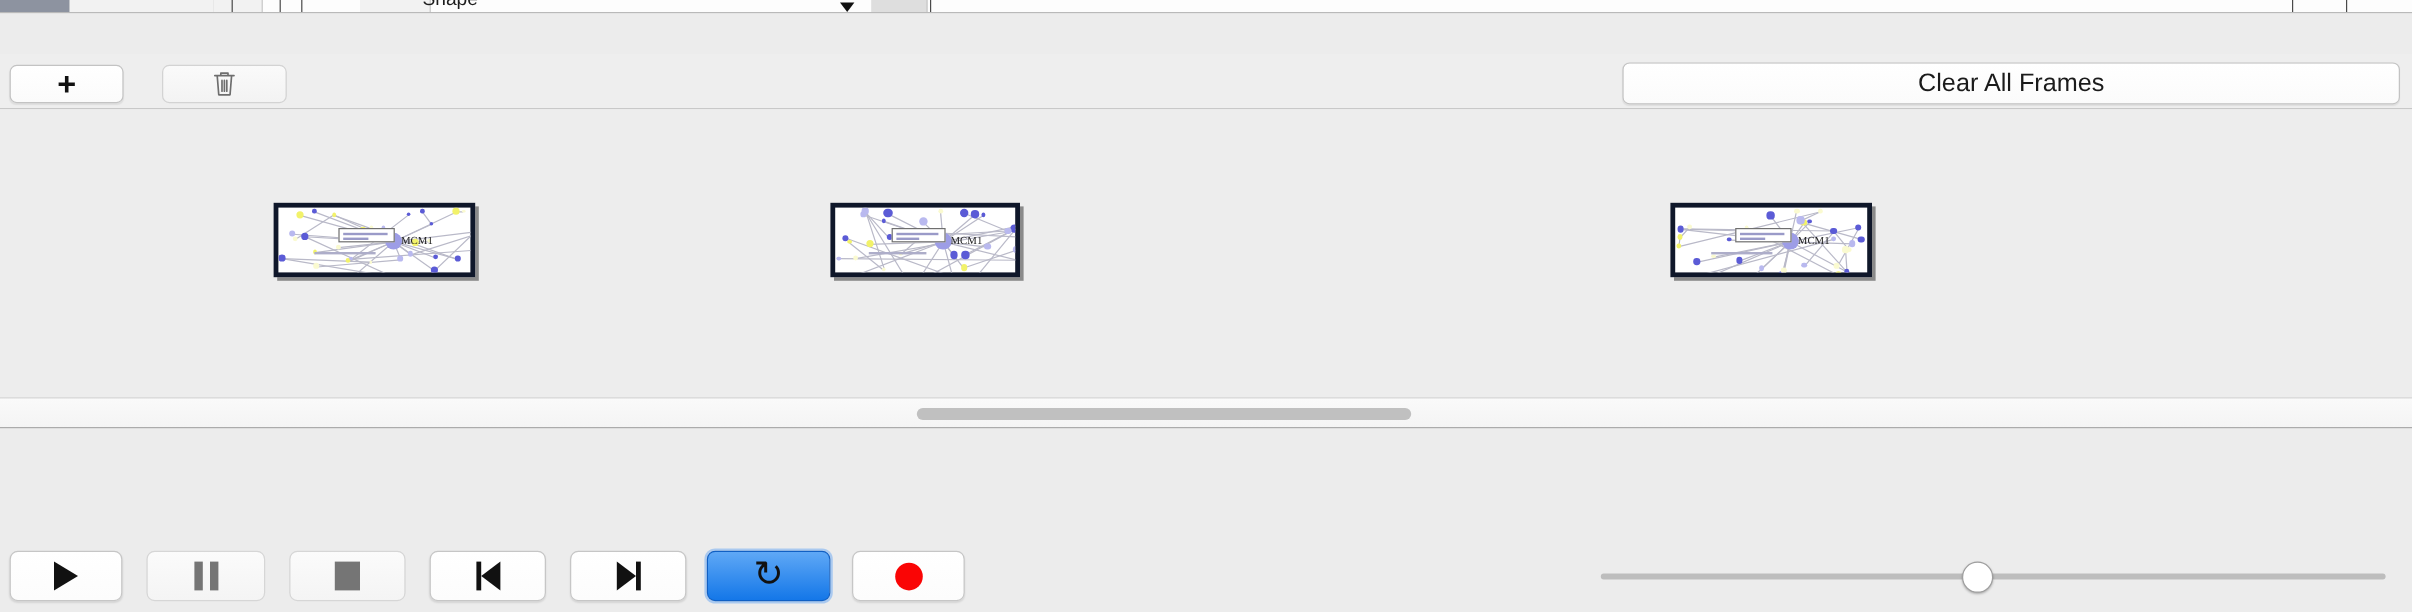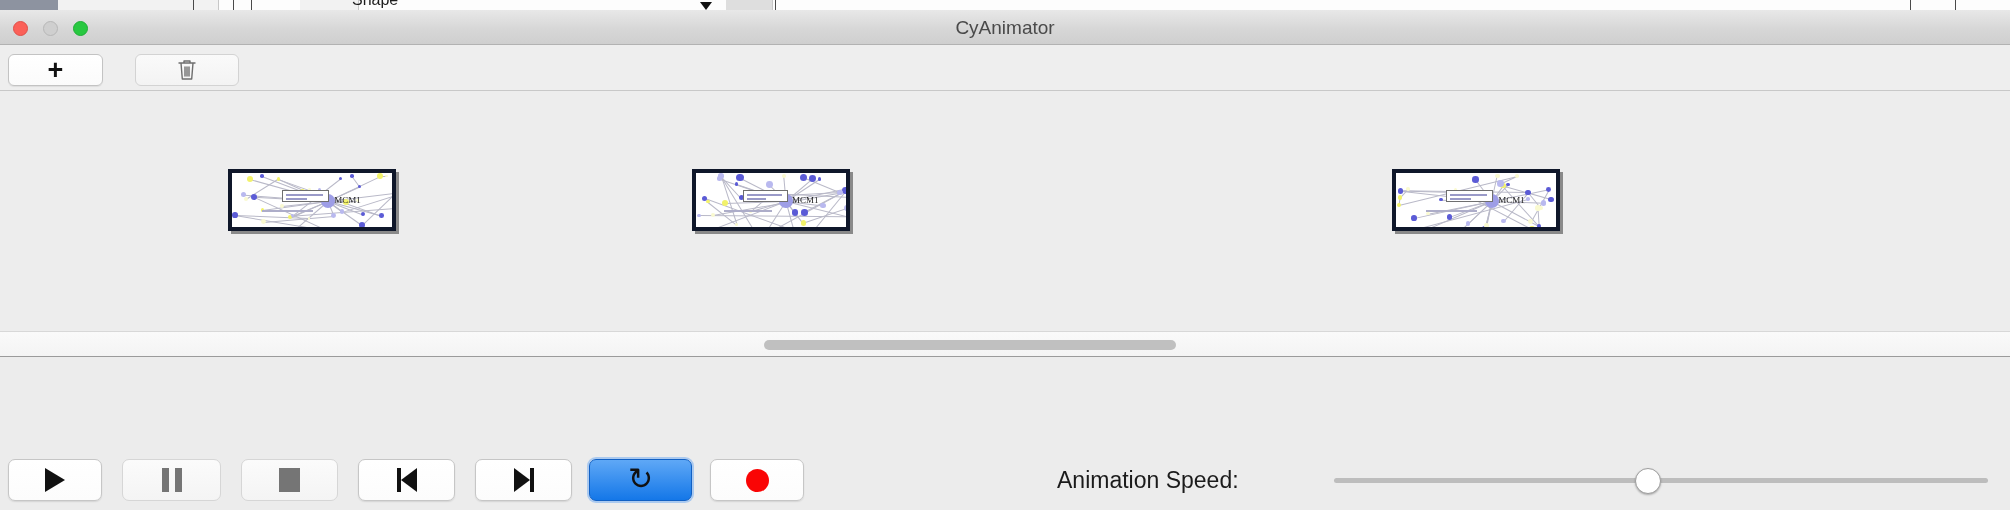--- a/index.html
+++ b/index.html
@@ -317,35 +317,32 @@
     <div class="bg-vline" style="left:251px;"></div>
     <div class="bg-tab" style="left:300px;width:58px;"></div>
     <div class="bg-text" style="left:352px;">Shape</div>
     <div class="bg-caret" style="left:700px;"></div>
     <div class="bg-tab" style="left:726px;width:46px;background:#dedede;"></div>
     <div class="bg-vline" style="left:775px;"></div>
     <div class="bg-vline" style="left:1910px;"></div>
     <div class="bg-vline" style="left:1955px;"></div>
   </div>
 
-  <div class="titlebar">
-    <div class="traffic close"></div>
-    <div class="traffic min"></div>
-    <div class="traffic zoom"></div>
-    <div class="title-text">CyAnimator</div>
-  </div>
 
   <div class="toolbar">
     <div class="btn btn-add">
       <span class="plus-icon">+</span>
     </div>
     <div class="btn grey btn-delete">
       <svg width="22" height="24" viewBox="0 0 22 24">
         <path d="M3 5 H19 M8 5 V3 H14 V5 M5 5 L6.3 21 H15.7 L17 5 Z M9 9 V18 M11 9 V18 M13 9 V18" fill="none" stroke="#6e6e6e" stroke-width="1.4" stroke-linejoin="round" stroke-linecap="round"></path>
       </svg>
+    </div>
+    <div class="btn btn-clear">
+      <span class="clear-label">Clear All Frames</span>
     </div>
   </div>
 
   <div class="timeline">
 
     <div id="frames-host">
         <div class="frame" style="left: 228px; top: 78px; width: 168px; height: 62px;">
           <div class="frame-net">
             <div class="edge" style="left: 164px; top: 35.1882px; width: 103.949px; transform: rotate(3.06814rad);"></div>
             <div class="edge" style="left: 95.76px; top: 27.9px; width: 37.5079px; transform: rotate(0.367796rad);"></div>
@@ -625,21 +622,20 @@
     </div>
 
     <div class="cbtn active btn-loop">
       <span class="loop-ic">↻</span>
     </div>
 
     <div class="cbtn btn-rec">
       <span class="rec-dot"></span>
     </div>
 
-    <div class="speed-label">Animation Speed:</div>
 
     <div class="slider">
       <div class="slider-track"></div>
       <div class="slider-thumb" style="left: 300.92px;"></div>
     </div>
   </div>
 
 </div>
 
 </body></html>

